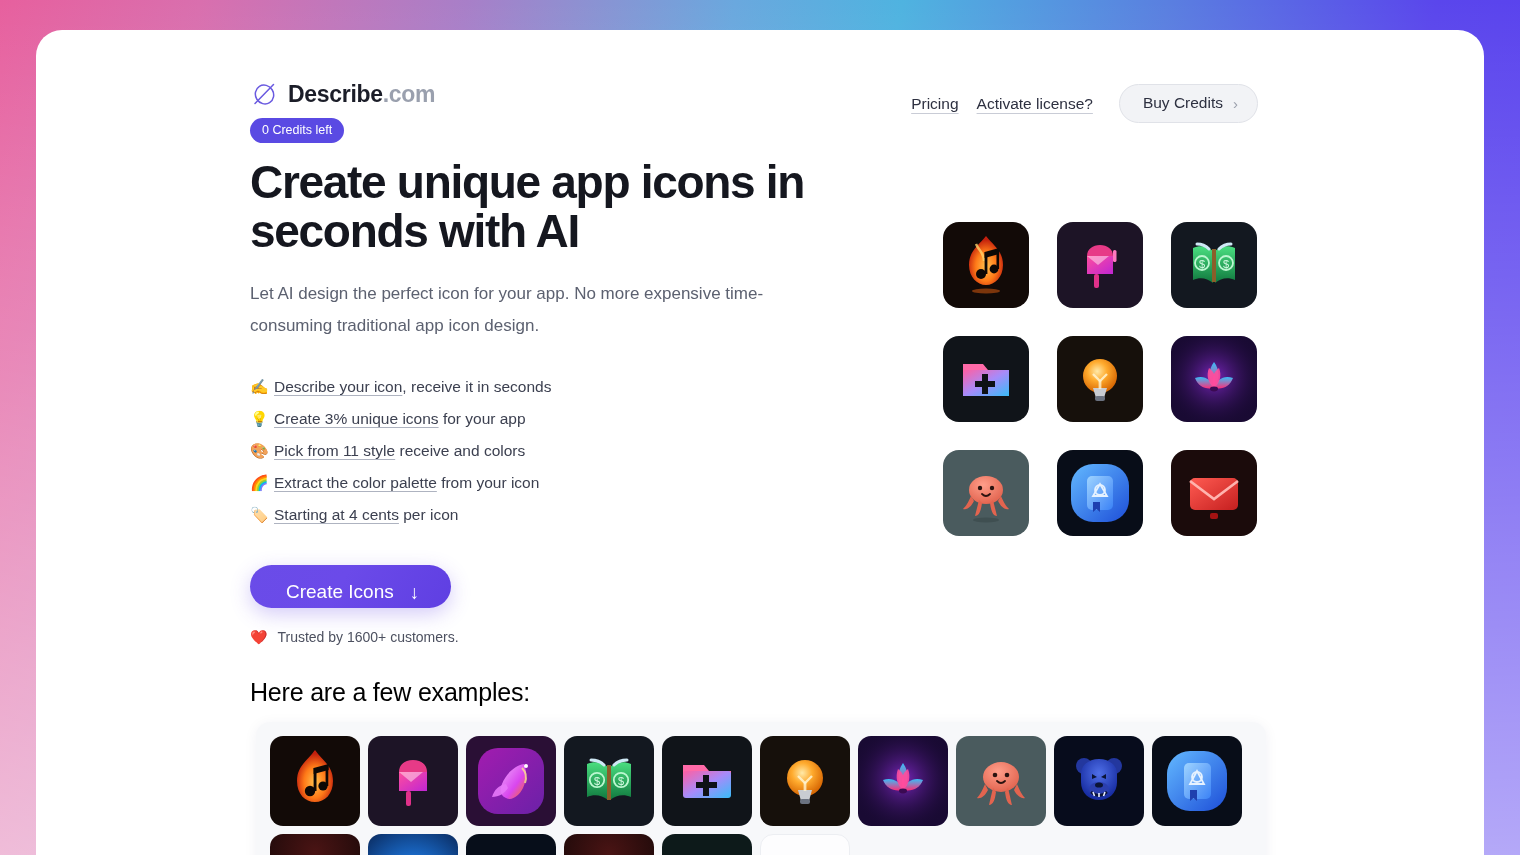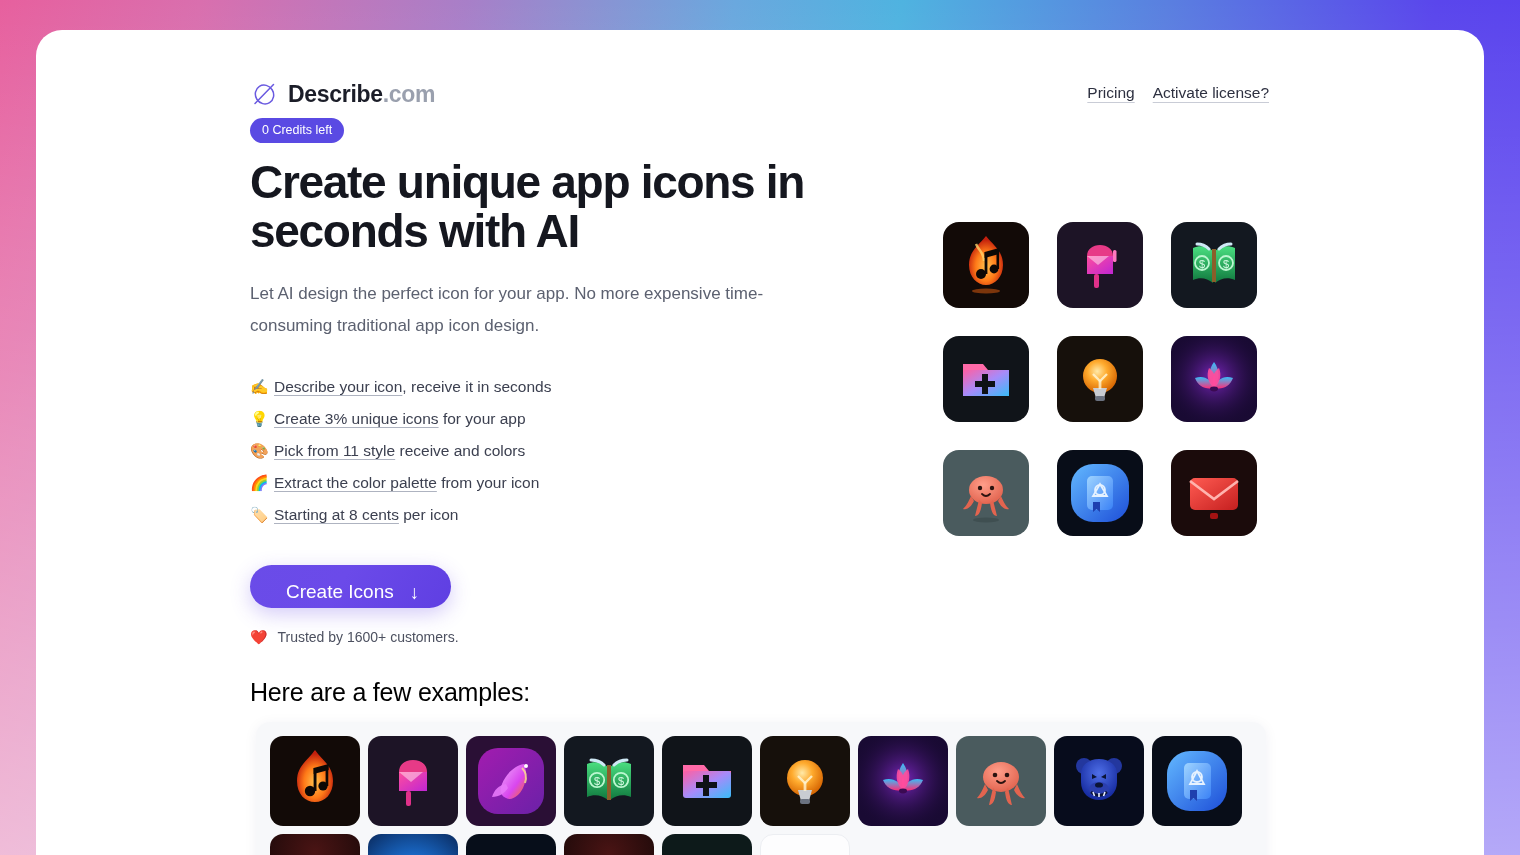--- a/index.html
+++ b/index.html
@@ -51,21 +51,21 @@
   }
   #brand-text .tld { color: #9aa0ae; font-weight: 700; text-align: right; }
   #credits-badge {
     position: absolute; left: 0; top: 63px;
     background: #5a4ae3; color: #fff;
     font-size: 12.5px; font-weight: 500;
     padding: 5px 12px 6px; border-radius: 999px;
     white-space: nowrap;
   }
   #nav {
-    position: absolute; right: 1px; top: 29px;
+    position: absolute; right: 12px; top: 29px;
     display: flex; align-items: center; gap: 18px;
   }
   .nav-link {
     font-size: 15.5px; color: #2d3040;
     text-decoration: underline;
     text-decoration-color: #c9ccd6;
     text-underline-offset: 4px;
     cursor: pointer; white-space: nowrap;
   }
   #buy-credits {
@@ -158,20 +158,24 @@
         <line x1="5" y1="23.5" x2="23.5" y2="4.5" stroke="#6a5ae0" stroke-width="1.5" stroke-linecap="round"></line>
       </svg>
       <div id="brand-text"><span>Describe</span><span class="tld">.com</span></div>
     </div>
 
     <div id="credits-badge">0 Credits left</div>
 
     <div id="nav">
       <span class="nav-link">Pricing</span>
       <span class="nav-link">Activate license?</span>
+      <button id="buy-credits">
+        <span>Buy Credits</span>
+        <span class="chev">›</span>
+      </button>
     </div>
   </div>
 
   <div id="hero-left">
     <h1 id="headline">Create unique app icons in seconds with AI</h1>
     <p id="subhead">Let AI design the perfect icon for your app. No more expensive time-consuming traditional app icon design.</p>
 
     <ul id="feature-list">
       <li>
         <span class="emj">✍️</span><span class="hl">Describe your icon</span><span>, receive it in seconds</span>
@@ -179,21 +183,21 @@
       <li>
         <span class="emj">💡</span><span class="hl">Create 3% unique icons</span><span> for your app</span>
       </li>
       <li>
         <span class="emj">🎨</span><span class="hl">Pick from 11 style</span><span> receive and colors</span>
       </li>
       <li>
         <span class="emj">🌈</span><span class="hl">Extract the color palette</span><span> from your icon</span>
       </li>
       <li>
-        <span class="emj">🏷️</span><span class="hl">Starting at 8 cents</span><span> per icon</span>
+        <span class="emj">🏷️</span><span class="hl">Starting at 4 cents</span><span> per icon</span>
       </li>
     </ul>
 
     <button id="cta-button">
       <span>Create Icons</span>
       <span class="dn">↓</span>
     </button>
 
     <div id="trust">
       <span class="heart">❤️</span>

